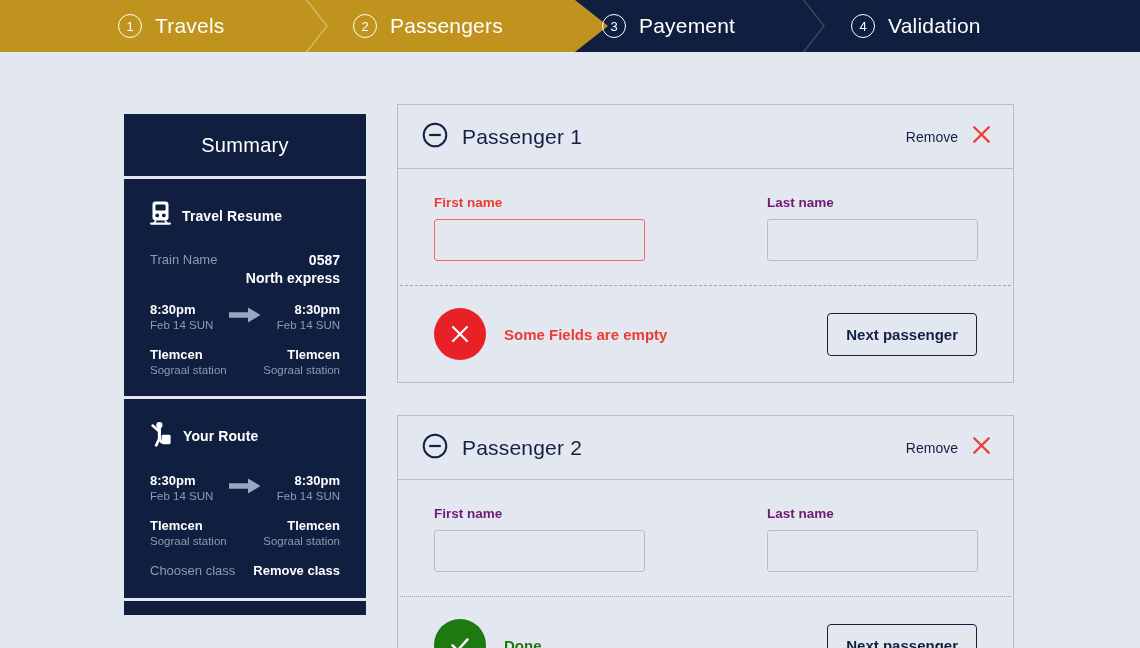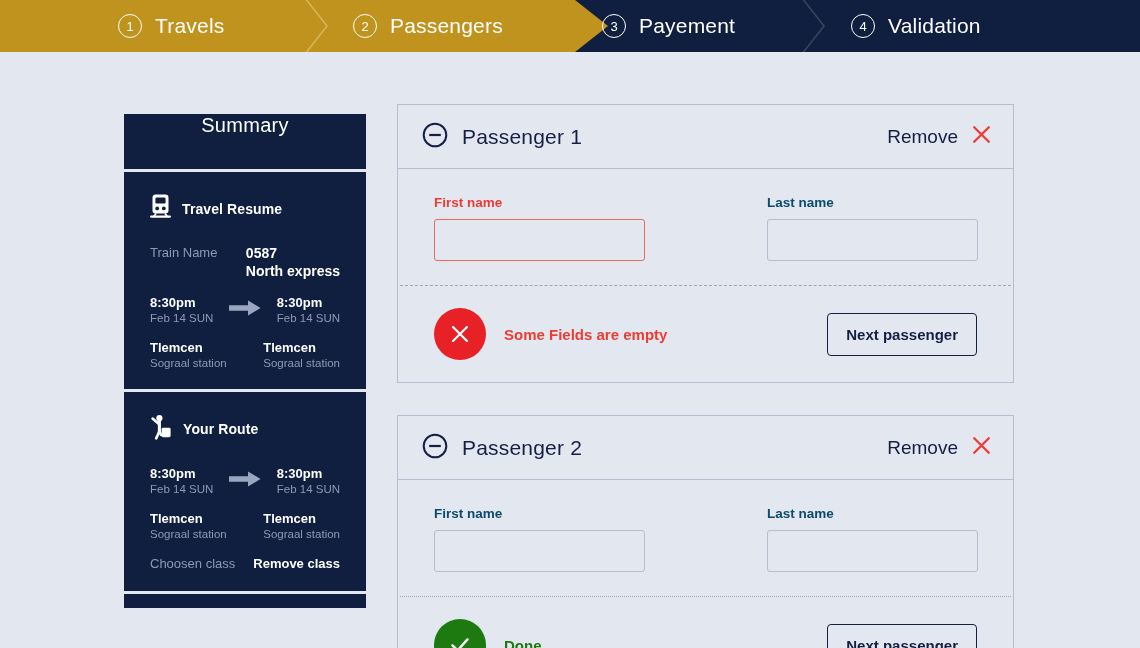--- a/index.html
+++ b/index.html
@@ -99,22 +99,23 @@
     position: absolute;
     left: 124px;
     top: 62px;
     width: 242px;
   }
   .sb-block {
     background: #101f40;
     padding: 0 26px;
   }
   .sb-title-block {
-    height: 55px;
-    display: flex;
+    height: 62px;
+    display: flex;
+    align-items: center;
     justify-content: center;
     margin-bottom: 3px;
   }
   .sb-title {
     font-size: 20px;
     color: #ffffff;
     letter-spacing: 0.3px;
   }
   .sb-section {
     padding: 22px 26px 20px 26px;
@@ -159,21 +160,21 @@
   .strong-md {
     color: #ffffff;
     font-size: 14px;
     font-weight: bold;
   }
   .tiny {
     color: #8e99b4;
     font-size: 11.5px;
   }
   .col-l { text-align: left; }
-  .col-r { }
+  .col-r { text-align: right; }
   .col-l > div + div, .col-r > div + div { margin-top: 2px; }
   .arrow-ico { display: block; }
   .sb-footer {
     height: 14px;
     background: #101f40;
   }
 
   
   .cards {
     position: absolute;
@@ -204,37 +205,37 @@
     color: #132044;
     letter-spacing: 0.2px;
   }
   .card-head-right {
     margin-left: auto;
     display: flex;
     align-items: center;
     gap: 14px;
   }
   .remove-label {
-    font-size: 19px;
+    font-size: 14px;
     color: #132044;
   }
   .x-ico { display: block; }
 
   .card-body {
     padding: 26px 36px 24px 36px;
   }
   .fields {
     display: flex;
     gap: 122px;
   }
   .field { width: 211px; }
   .field-label {
     font-size: 13.5px;
     font-weight: bold;
-    color: #0c4a6e;
+    color: #701a75;
     margin-bottom: 9px;
     display: block;
   }
   .field-label.error { color: #ee3b34; }
   .field-input {
     width: 211px;
     height: 42px;
     border: 1.4px solid #b6bdd0;
     border-radius: 3px;
     background: #e3e7f0;

